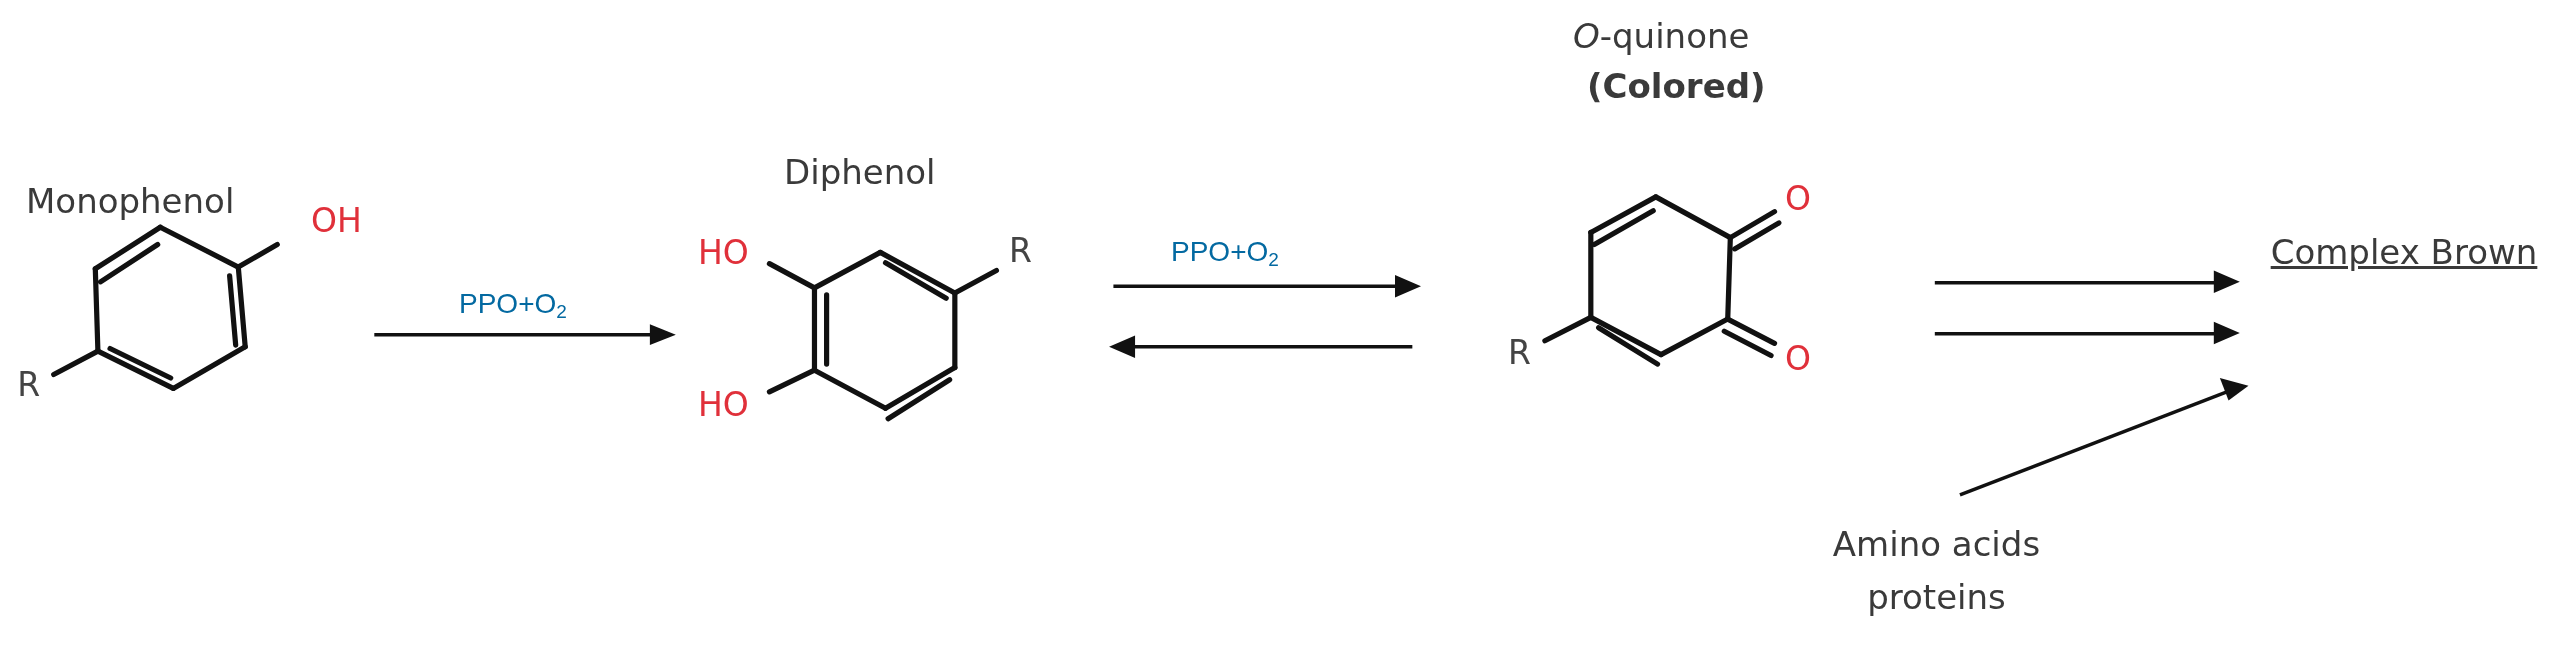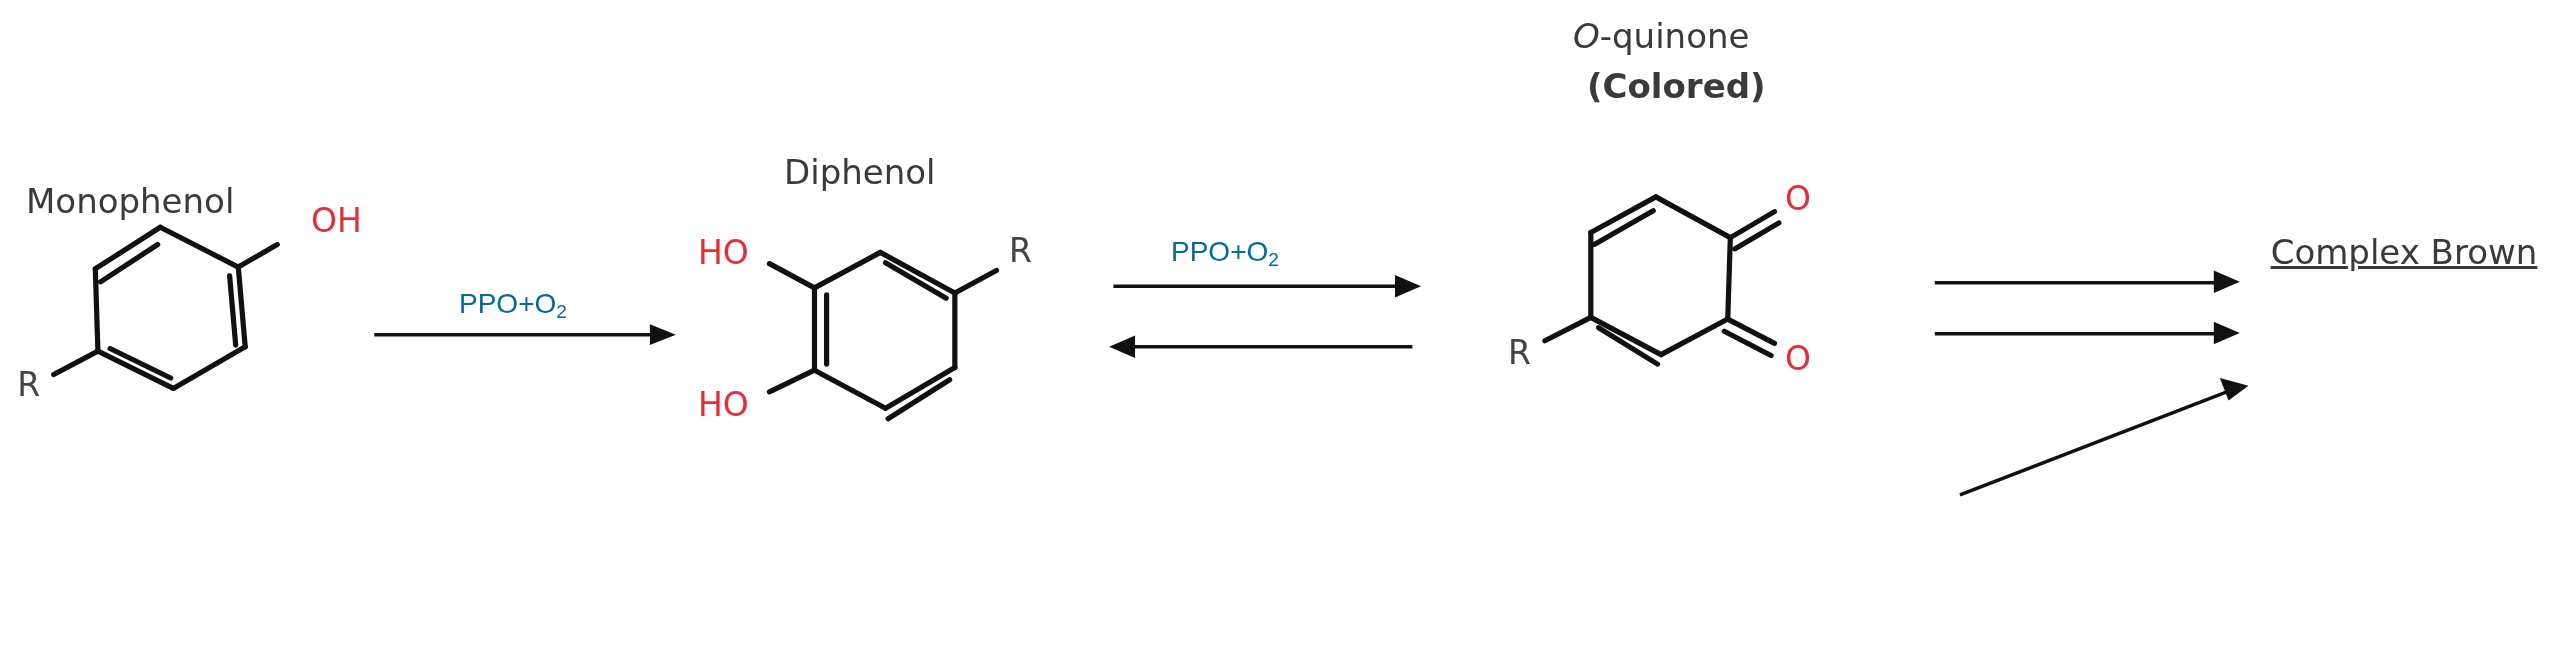--- a/index.html
+++ b/index.html
@@ -117,14 +117,18 @@
 
   <div class="lbl" style="left:1573px; top:15.6px;"><span class="ital">O</span><span>-quinone</span></div>
   <div class="lbl" style="left:1587px; top:66px;font-weight:bold;">(Colored)</div>
   <div class="atom red" style="left:1785px; top:182px;">O</div>
   <div class="atom red" style="left:1785px; top:342px;">O</div>
   <div class="atom grey" style="left:1508px; top:336px;">R</div>
 
   <div class="lbl" style="left:2261px; top:232px; width:286px;text-decoration:underline;">
     <div>Complex Brown</div>
   </div>
+  <div class="lbl" style="left:1824px; top:518px; width:225px; line-height:1.55;">
+    <div>Amino acids</div>
+    <div>proteins</div>
+  </div>
 </div>
 
 
 </body></html>

